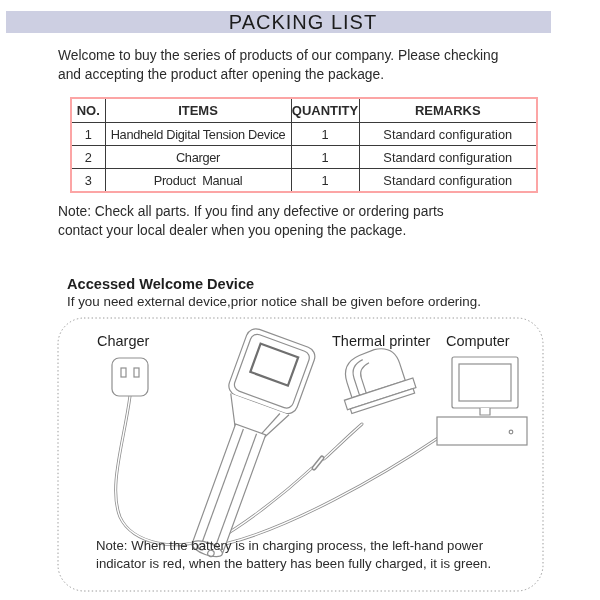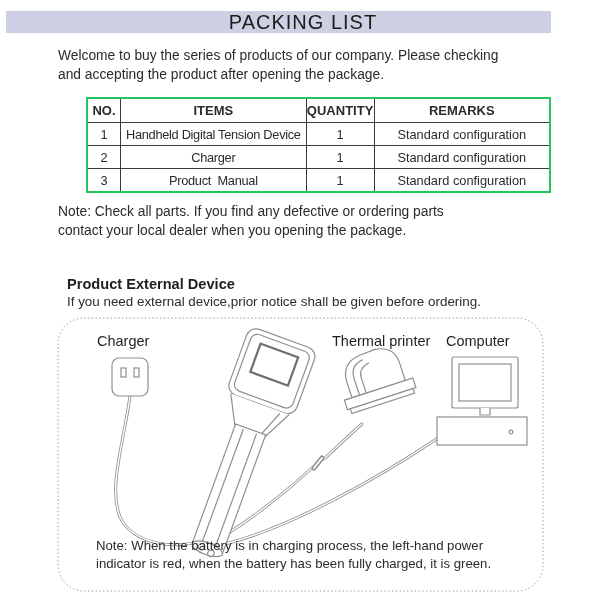--- a/index.html
+++ b/index.html
@@ -15,21 +15,21 @@
   .title-bar span{
     font-size:20px;letter-spacing:1px;color:#1c1c1c;font-weight:500;line-height:22px;
   }
   
   .para{position:absolute;font-size:13.8px;line-height:19px;color:#2b2b2b;margin-left:20px;}
   .intro{left:38px;top:46px;width:545px;}
   .note-mid{left:38px;top:202px;width:545px;}
   
   table.pack{
     position:absolute;left:70px;top:97px;border-collapse:collapse;
-    border:2px solid #22c55e;table-layout:fixed;margin-left:16px;
+    border:2px solid #fca5a5;table-layout:fixed;
   }
   table.pack th,table.pack td{
     border:1px solid #3a3a3a;font-size:12.8px;color:#2b2b2b;
     padding:0;text-align:center;overflow:hidden;white-space:pre;
   }
   table.pack th{font-weight:bold;height:23px;font-size:13px;}
   table.pack td{height:22px;}
   td.cell-items{text-align:left;padding-left:6px;letter-spacing:-0.3px;}
   
   .acc-heading{position:absolute;left:67px;top:276px;font-size:14.6px;font-weight:bold;color:#1f1f1f;}
@@ -89,21 +89,21 @@
       <td>Standard configuration</td>
     </tr>
   </tbody>
     </table>
 
   <div class="para note-mid">
     <div>Note: Check all parts. If you find any defective or ordering parts</div>
     <div>contact your local dealer when you opening the package.</div>
   </div>
 
-  <div class="acc-heading">Product External Device</div>
+  <div class="acc-heading">Accessed Welcome Device</div>
   <div class="acc-sub">If you need external device,prior notice shall be given before ordering.</div>
 
   <svg id="diagram-svg" width="500" height="288" viewBox="0 0 500 288">
 
     <rect x="8" y="6" width="485" height="273" rx="26" fill="none" stroke="#9a9a9a" stroke-width="1" stroke-dasharray="1.4 2.4"></rect>
 
     <g stroke-linecap="round" fill="none">
       <path d="M80,84 C74,130 58,175 70,205 C82,232 128,240 158,226" stroke="#8f8f8f" stroke-width="3"></path>
       <path d="M80,84 C74,130 58,175 70,205 C82,232 128,240 158,226" stroke="#ffffff" stroke-width="1.4"></path>
     </g>

